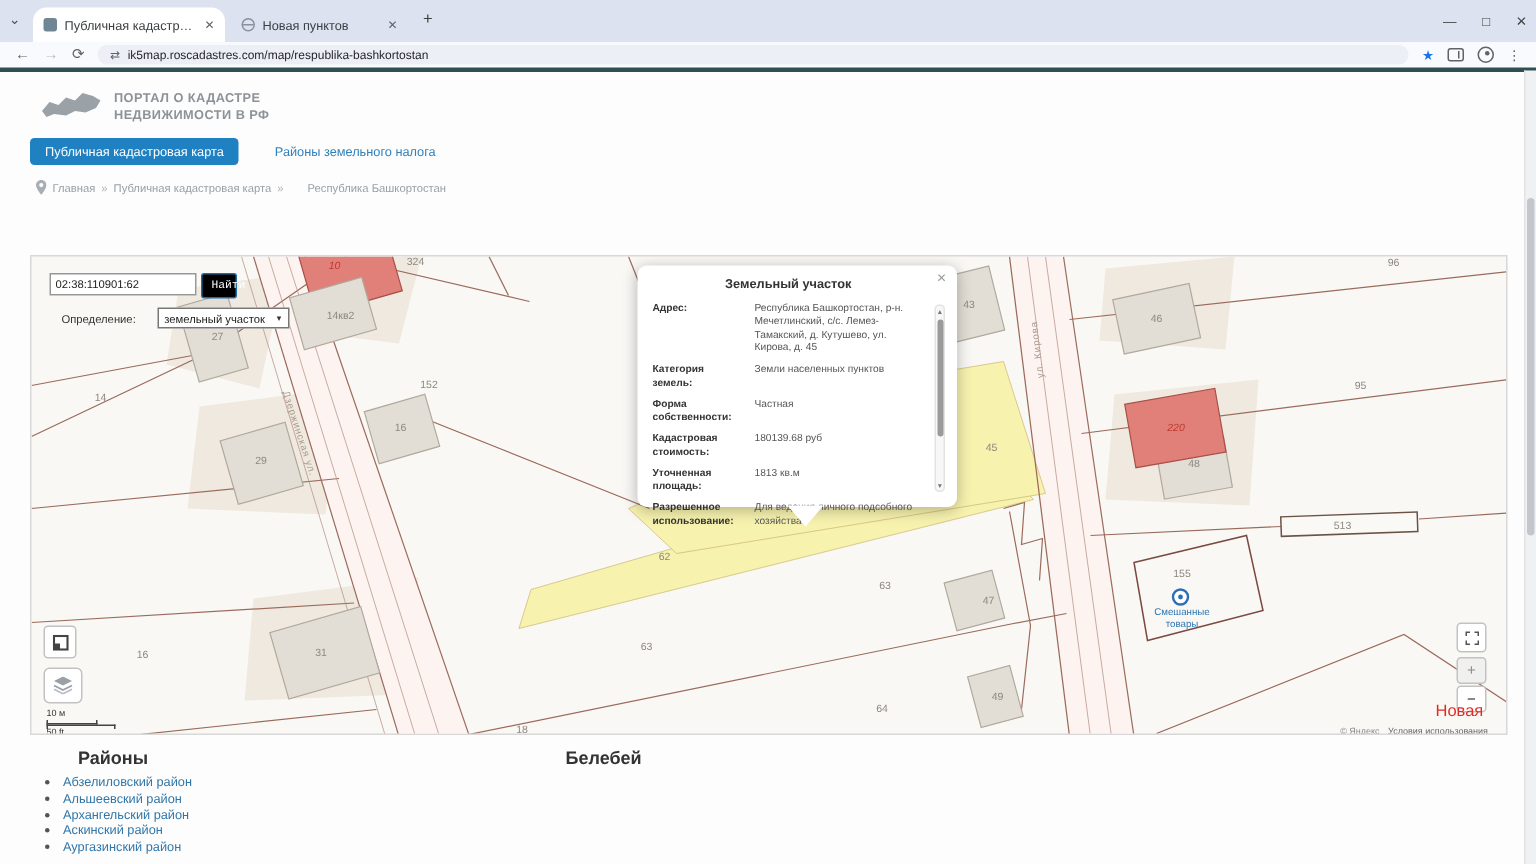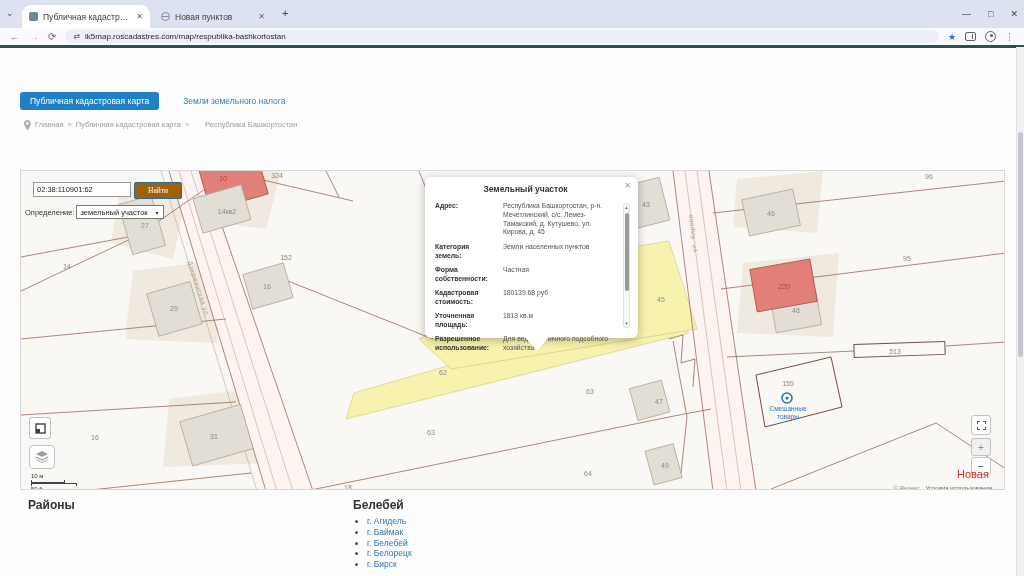--- a/index.html
+++ b/index.html
@@ -37,21 +37,21 @@
   .dots{font-size:9px;color:#5f6368;}
   .darkline{position:absolute;left:0;top:45px;right:0;height:3px;background:#2f5050;}
 
   
   .site{position:absolute;left:0;top:48px;right:0;bottom:0;background:#fdfdfd;}
   .logo{position:absolute;left:26px;top:12px;display:flex;align-items:center;gap:8px;}
   .logo-text{font-size:8.5px;font-weight:bold;color:#8c9298;letter-spacing:.3px;line-height:1.35;}
   .sitenav{position:absolute;left:20px;top:44px;display:flex;align-items:center;gap:14px;}
   .navtab{font-size:8.5px;color:#2e81bb;text-decoration:none;padding:4px 10px;border-radius:3px;}
   .navtab.active{background:#1f80c2;color:#fff;}
-  .breadcrumb{position:absolute;left:24px;top:72px;display:flex;align-items:flex-start;gap:4px;}
+  .breadcrumb{position:absolute;left:24px;top:72px;display:flex;align-items:center;gap:4px;}
   .crumbs{display:flex;align-items:center;gap:4px;}
   .crumb{font-size:7.5px;color:#98a0a6;text-decoration:none;}
   .bsep{font-size:7.5px;color:#aeb4b9;}
   .pagetitle{position:absolute;left:22px;top:88px;font-size:15.5px;font-weight:bold;color:#333;}
 
   
   .map{position:absolute;left:20px;top:122px;width:985px;height:320px;border:1px solid #d8d8d8;
        background:#faf8f4;overflow:hidden;}
   .map svg.base{position:absolute;left:0;top:0;}
   .yard{fill:#efe9df;stroke:none;}
@@ -68,23 +68,23 @@
   .labels span.red{color:#c0392b;font-style:italic;}
   .street{position:absolute;font-size:6.5px;color:#ab9c8f;letter-spacing:.6px;white-space:nowrap;}
   .street1{left:178px;top:118px;transform:translate(-50%,-50%) rotate(72deg);}
   .street2{left:671px;top:62px;transform:translate(-50%,-50%) rotate(-97deg);}
   .marker-label{position:absolute;left:738px;top:234px;width:58px;text-align:center;
                 font-size:6.5px;color:#2f78b5;line-height:1.25;}
 
   .searchbox{position:absolute;left:12px;top:11px;display:flex;gap:3px;}
   .searchbox input{width:98px;height:15px;border:1px solid #979797;background:#fff;font-size:7.5px;
                    padding:0 3px;color:#222;font-family:inherit;}
-  .findbtn{width:48px;height:17px;background:#a16207;border:1px solid #1f6ba3;border-radius:2px;
-           color:#fff;font-size:7.5px;font-family:Liberation Serif, serif;}
-  .filter{position:absolute;left:4px;top:34px;display:flex;align-items:center;gap:1px;}
+  .findbtn{width:24px;height:17px;background:#000000;border:1px solid #1f6ba3;border-radius:2px;
+           color:#fff;font-size:7.5px;font-family:Liberation Mono, monospace;}
+  .filter{position:absolute;left:20px;top:34px;display:flex;align-items:center;gap:14px;}
   .filter .flabel{font-size:7.5px;color:#333;}
   .fselect{min-width:88px;height:14px;border:1px solid #777;background:#fff;display:flex;
            align-items:center;justify-content:space-between;padding:0 4px;font-size:7.5px;color:#222;gap:4px;}
   .fselect .caret{font-size:6px;color:#333;}
 
   .toolbtn{position:absolute;background:#fff;border:1px solid #c2c2c2;border-radius:3px;
            display:flex;align-items:center;justify-content:center;}
   .tb1{left:8px;top:246px;width:22px;height:22px;}
   .tb2{left:8px;top:274px;width:26px;height:24px;border-radius:4px;}
   .scale{position:absolute;left:10px;top:302px;font-size:6px;color:#333;line-height:1.1;}
@@ -115,21 +115,21 @@
            background:#f7f7f7;border-radius:3px;}
   .pscroll .pup,.pscroll .pdn{position:absolute;left:0;right:0;text-align:center;font-size:4.5px;color:#777;}
   .pscroll .pup{top:1px;}.pscroll .pdn{bottom:1px;}
   .pthumb{position:absolute;left:.5px;width:4.5px;top:9px;height:78px;background:#9a9a9a;border-radius:2px;}
 
   
   .footer{position:absolute;left:0;top:450px;right:0;height:126px;}
   .fcol{position:absolute;top:0;}
   .fcol.districts{left:28px;}
   .fcol.cities{left:353px;}
-  .fhead{font-size:12px;font-weight:bold;color:#333;}
+  .fhead{font-size:12px;font-weight:bold;color:#333;margin-left:24px;}
   .fcol ul{margin:4px 0 0;padding-left:14px;list-style:disc;}
   .fcol li{font-size:8.5px;line-height:10.8px;color:#555;}
   .fcol li::marker{color:#555;}
   .fcol a{color:#3076a8;text-decoration:none;}
 
   
   .pagescroll{position:absolute;right:0;top:47px;bottom:0;width:8px;background:#f0f1f3;border-left:1px solid #e2e2e2;}
   .pagescroll .thumb{position:absolute;left:1px;right:1px;top:85px;height:225px;background:#c3c7cd;border-radius:4px;}
 </style>
 </head>
@@ -166,24 +166,33 @@
     </div>
     <span class="star">★</span>
     <span class="spi"></span>
     <span class="ava"></span>
     <span class="dots">⋮</span>
   </div>
   <div class="darkline"></div>
 
   <div class="site">
 
+    <div class="logo">
+      <svg width="42" height="22" viewBox="0 0 42 22">
+        <path d="M2,14 L7,8 L13,10 L18,5 L24,7 L29,2 L36,4 L41,7 L38,12 L31,15 L24,14 L18,17 L10,16 L5,18 Z" fill="#9aa2a8"></path>
+      </svg>
+      <div class="logo-text">
+        <div>ПОРТАЛ О КАДАСТРЕ</div>
+        <div>НЕДВИЖИМОСТИ В РФ</div>
+      </div>
+    </div>
 
     <div class="sitenav">
         <a href="#" class="navtab active">Публичная кадастровая карта</a>
-        <a href="#" class="navtab">Земли земельного налога</a>
+        <a href="#" class="navtab">Районы земельного налога</a>
       </div>
 
     <div class="breadcrumb">
       <svg width="7" height="10" viewBox="0 0 7 10">
         <path d="M3.5,0 C5.4,0 7,1.5 7,3.4 C7,5.8 3.5,10 3.5,10 C3.5,10 0,5.8 0,3.4 C0,1.5 1.6,0 3.5,0 Z M3.5,2 A1.4,1.4 0 1,0 3.5,4.8 A1.4,1.4 0 1,0 3.5,2 Z" fill="#a8aeb4"></path>
       </svg>
       <div class="crumbs">
           <span style="display:flex;align-items:center;gap:4px;">
           <a href="#" class="crumb">Главная</a>
           <span class="bsep">»</span>
@@ -374,30 +383,30 @@
           <span class="pup">▲</span>
           <span class="pthumb"></span>
           <span class="pdn">▼</span>
         </div>
       </div>
     </div>
 
     <div class="footer">
       <div class="fcol districts">
         <div class="fhead">Районы</div>
+        <ul>
+            <li><a href="#">Абзелиловский район</a></li>
+            <li><a href="#">Альшеевский район</a></li>
+            <li><a href="#">Архангельский район</a></li>
+            <li><a href="#">Аскинский район</a></li>
+            <li><a href="#">Аургазинский район</a></li>
+          </ul>
       </div>
       <div class="fcol cities">
         <div class="fhead">Белебей</div>
-        <ul>
-            <li><a href="#">г. Агидель</a></li>
-            <li><a href="#">г. Баймак</a></li>
-            <li><a href="#">г. Белебей</a></li>
-            <li><a href="#">г. Белорецк</a></li>
-            <li><a href="#">г. Бирск</a></li>
-          </ul>
       </div>
     </div>
 
   </div>
 
   <div class="pagescroll">
     <div class="thumb"></div>
   </div>
 </div>
 

